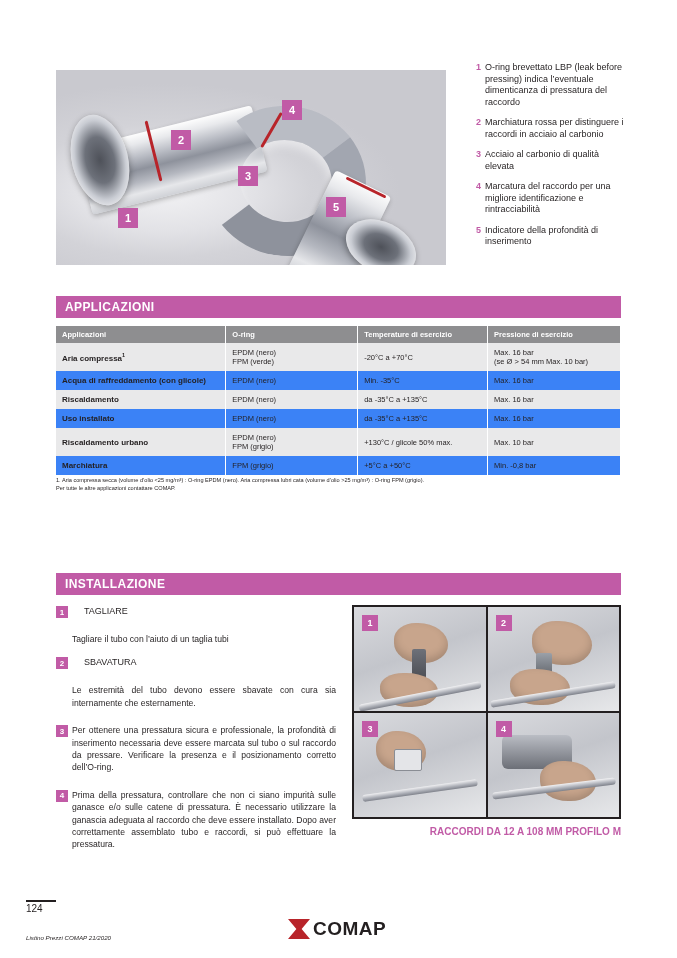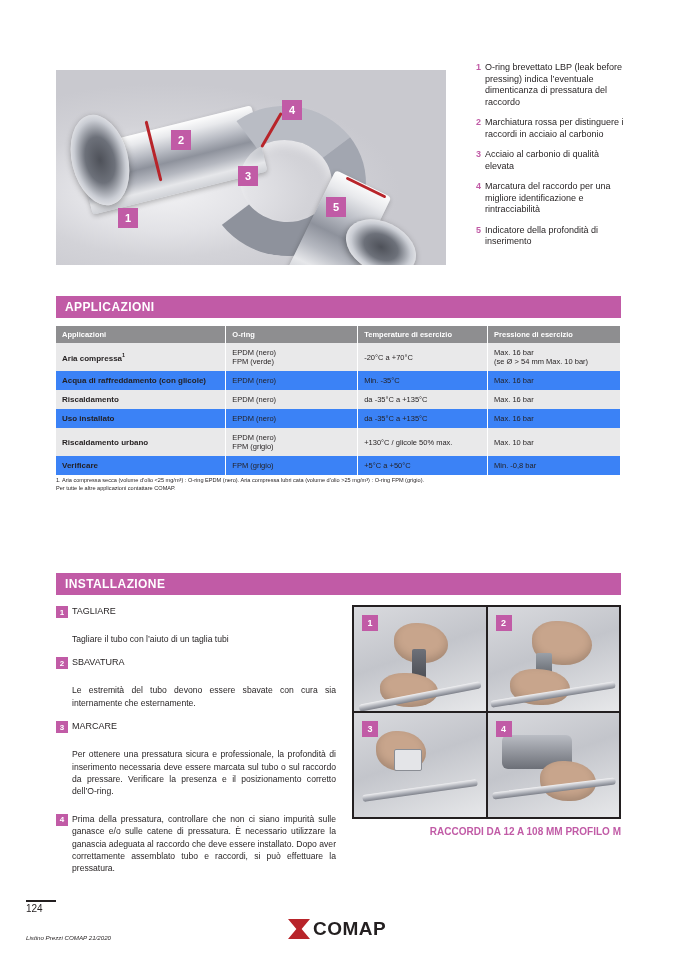--- a/index.html
+++ b/index.html
@@ -95,21 +95,21 @@
   .footnote { position: absolute; left: 56px; top: 476px; width: 565px; font-size: 5.6px; line-height: 8px; color: #231f20; }
 
   
   .steps { position: absolute; left: 56px; top: 605px; width: 280px; }
   .step { position: relative; margin-bottom: 11px; padding-left: 16px; }
   .step .sq {
     position: absolute; left: 0; top: 1px; width: 12px; height: 12px;
     background: #c15ba6; color: #fff; font-size: 8px; font-weight: bold;
     display: flex; align-items: center; justify-content: center;
   }
-  .step .title { font-size: 9px; color: #231f20; line-height: 13px; }
+  .step .title { font-size: 9px; color: #231f20; line-height: 13px; margin-left: 12px; }
   .step .body { font-size: 8.6px; line-height: 12.4px; text-align: justify; color: #231f20; margin-top: 15px; }
 
   .photos { position: absolute; left: 352px; top: 605px; width: 269px; height: 214px; border: 1px solid #231f20; display: grid; grid-template-columns: 1fr 1fr; grid-template-rows: 1fr 1fr; }
   .ph { position: relative; border: 1px solid #231f20; background: linear-gradient(160deg,#d9dade 0%, #c3c5cb 45%, #e7e8ea 100%); overflow: hidden; }
   .ph .sq { position: absolute; left: 8px; top: 8px; width: 16px; height: 16px; background: #c15ba6; color: #fff; font-size: 9px; font-weight: bold; display: flex; align-items: center; justify-content: center; z-index: 3; }
   .hand { position: absolute; background: #c8a58c; border-radius: 40% 55% 45% 50%; box-shadow: inset 0 -4px 8px rgba(0,0,0,.18); }
   .tool { position: absolute; background: linear-gradient(180deg,#6e7179,#3b3d43); border-radius: 2px; }
   .tube { position: absolute; height: 7px; background: linear-gradient(180deg,#f1f1f3,#a9acb4 60%,#7e818a); border-radius: 3px; }
 
   .photo-caption {
@@ -211,21 +211,21 @@
         <td>Max. 16 bar</td>
       </tr>
       <tr class="odd">
         <td class="first">Riscaldamento urbano</td>
         <td style="white-space:pre-line">EPDM (nero)
 FPM (grigio)</td>
         <td>+130°C / glicole 50% max.</td>
         <td>Max. 10 bar</td>
       </tr>
       <tr class="even">
-        <td class="first">Verificare</td>
+        <td class="first">Marchiatura</td>
         <td>FPM (grigio)</td>
         <td>+5°C a +50°C</td>
         <td>Min. -0,8 bar</td>
       </tr>
     </tbody>
   </table>
 
   <div class="footnote" style="white-space:pre-line">1. Aria compressa secca (volume d’olio &lt;25 mg/m³) : O-ring EPDM (nero). Aria compressa lubri  cata (volume d’olio &gt;25 mg/m³) : O-ring FPM (grigio).
 Per tutte le altre applicazioni contattare COMAP.</div>
 
@@ -237,21 +237,20 @@
       <div class="title">TAGLIARE</div>
       <div class="body">Tagliare il tubo con l’aiuto di un taglia tubi</div>
     </div>
     <div class="step">
       <span class="sq">2</span>
       <div class="title">SBAVATURA</div>
       <div class="body">Le estremità del tubo devono essere sbavate con cura sia internamente che esternamente.</div>
     </div>
     <div class="step">
       <span class="sq">3</span>
-      <div class="title">MARCARE</div>
       <div class="body">Per ottenere una pressatura sicura e professionale, la profondità di inserimento necessaria deve essere marcata sul tubo o sul raccordo da pressare. Verificare la presenza e il posizionamento corretto dell’O-ring.</div>
     </div>
     <div class="step">
       <span class="sq">4</span>
       <div class="body">Prima della pressatura, controllare che non ci siano impurità sulle ganasce e/o sulle catene di pressatura. È necessario utilizzare la ganascia adeguata al raccordo che deve essere installato. Dopo aver correttamente assemblato tubo e raccordi, si può effettuare la pressatura.</div>
     </div>
   </div>
 
   <div class="photos">
     <div class="ph">

